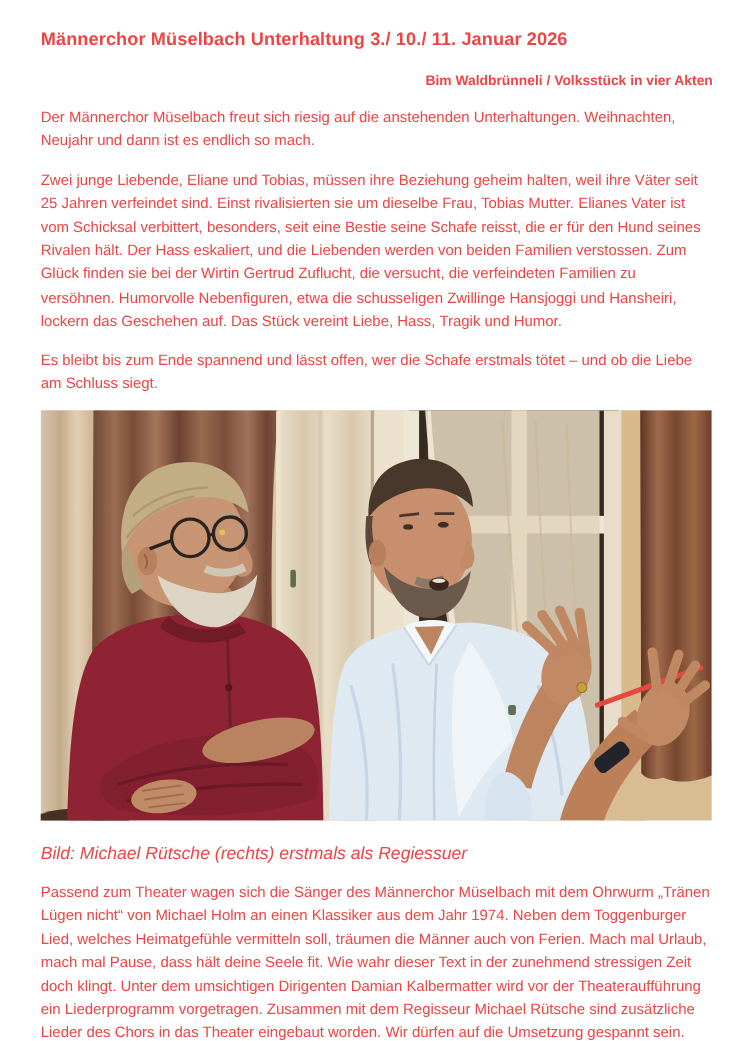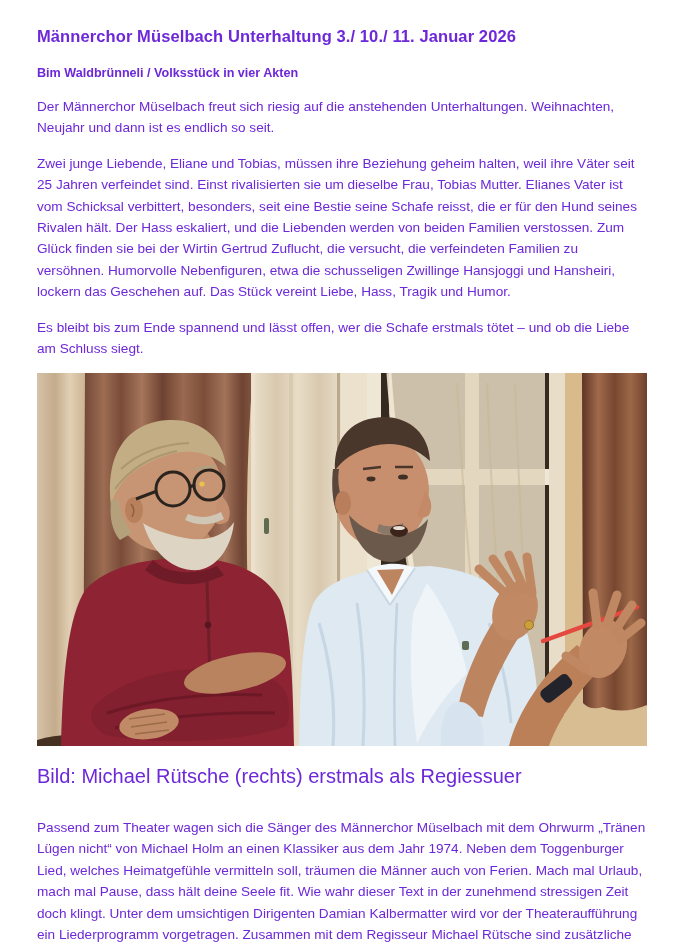--- a/index.html
+++ b/index.html
@@ -3,64 +3,66 @@
 <meta charset="utf-8">
 <style>
   html, body { margin: 0; padding: 0; background: #ffffff; }
   .page {
     width: 685px;
     height: 946px;
     box-sizing: border-box;
     padding: 24px 37px 18px 37px;
     background: #ffffff;
     font-family: "Liberation Sans", sans-serif;
-    color: #6d28d9;
+    color: #ef4444;
     overflow: hidden;
   }
   .doc-title {
     font-size: 16.5px;
     font-weight: 700;
     line-height: 21px;
     margin: 2px 0 18px 0;
     letter-spacing: 0.1px;
   }
   .doc-subtitle {
     font-size: 12.6px;
     font-weight: 700;
     line-height: 16px;
     margin: 0 0 15px 0;
+    text-align: right;
   }
   .para {
     font-size: 13.6px;
     line-height: 21.4px;
     margin: 0 0 14px 0;
     text-align: left;
   }
   .photo-figure {
     margin: 11px 0 0 0;
     width: 610px;
     height: 373px;
     line-height: 0;
   }
   .photo-caption {
-    font-size: 20px;
+    font-size: 16px;
     line-height: 21.4px;
-    margin: 20px 0 29px 0;
+    margin: 20px 0 12px 0;
+    font-style: italic;
   }
 </style>
 </head>
 <body>
 
 <div class="page">
 
   <h1 class="doc-title">Männerchor Müselbach Unterhaltung 3./ 10./ 11. Januar 2026</h1>
 
   <h2 class="doc-subtitle">Bim Waldbrünneli / Volksstück in vier Akten</h2>
 
-  <p class="para">Der Männerchor Müselbach freut sich riesig auf die anstehenden Unterhaltungen. Weihnachten, Neujahr und dann ist es endlich so seit.</p>
+  <p class="para">Der Männerchor Müselbach freut sich riesig auf die anstehenden Unterhaltungen. Weihnachten, Neujahr und dann ist es endlich so mach.</p>
 
   <p class="para">Zwei junge Liebende, Eliane und Tobias, müssen ihre Beziehung geheim halten, weil ihre Väter seit 25 Jahren verfeindet sind. Einst rivalisierten sie um dieselbe Frau, Tobias Mutter. Elianes Vater ist vom Schicksal verbittert, besonders, seit eine Bestie seine Schafe reisst, die er für den Hund seines Rivalen hält. Der Hass eskaliert, und die Liebenden werden von beiden Familien verstossen. Zum Glück finden sie bei der Wirtin Gertrud Zuflucht, die versucht, die verfeindeten Familien zu versöhnen. Humorvolle Nebenfiguren, etwa die schusseligen Zwillinge Hansjoggi und Hansheiri, lockern das Geschehen auf. Das Stück vereint Liebe, Hass, Tragik und Humor.</p>
 
   <p class="para">Es bleibt bis zum Ende spannend und lässt offen, wer die Schafe erstmals tötet – und ob die Liebe am Schluss siegt.</p>
 
   <figure class="photo-figure">
     <svg width="610" height="373" viewBox="0 0 610 373" xmlns="http://www.w3.org/2000/svg">
       <defs>
         <linearGradient id="lgCurtainL" x1="0" y1="0" x2="1" y2="0">
           <stop offset="0" stop-color="#6f4636"></stop>

